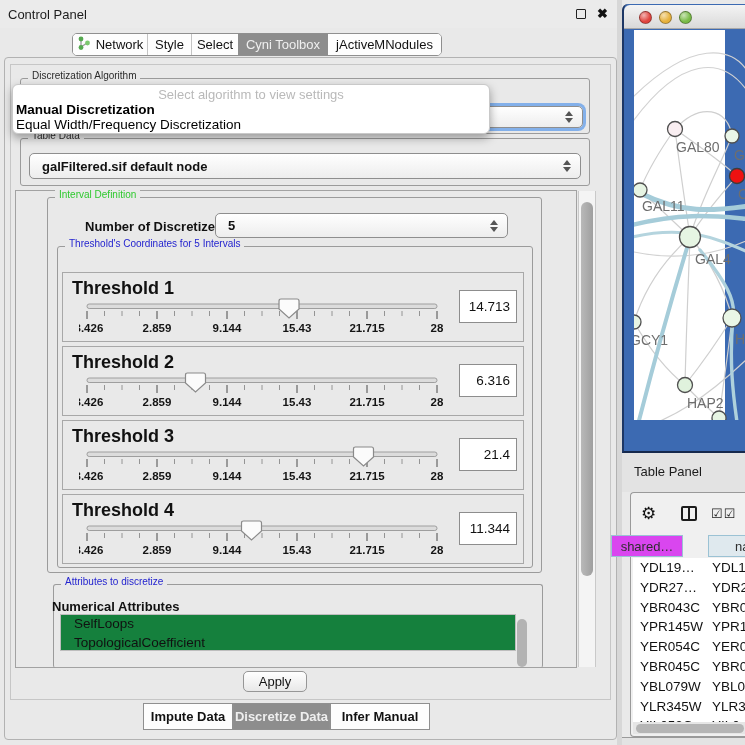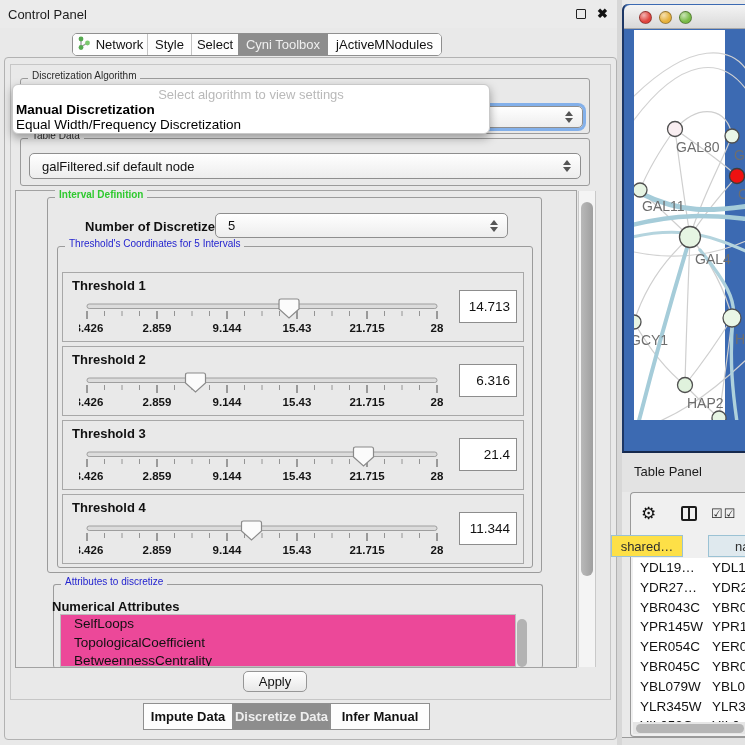--- a/index.html
+++ b/index.html
@@ -19,47 +19,47 @@
   .ttab.sel { background:#8d8d8d; color:#efefef; }
   .ttab.divl { border-left:1px solid #c4c4c4; }
   .ttab .nicon { margin-right:5px; }
 
   
   #outer-panel { left:4px; top:57px; width:613px; height:683px; border:1px solid #b2b2b2; border-radius:4px; background:#e9e9e9; }
   #content-panel { left:10px; top:64px; width:601px; height:636px; border:1px solid #c6c6c6; background:#e9e9e9; }
 
   .group { position:absolute; border:1px solid #9b9b9b; border-radius:3px; }
   .gtitle { position:absolute; top:-9px; left:7px; background:#e9e9e9; padding:0 4px; font-size:10px; white-space:nowrap; }
-  .gt-black { color:#2b2b2b; } .gt-green { color:#2fc92f;font-weight:bold; } .gt-blue { color:#2424cf; }
-
-  
-  .combo { position:absolute; background:linear-gradient(#ffffff,#ededed); border:1px solid #8e8e8e; border-radius:5px; font-size:13px; color:#111; display:flex; align-items:center; padding-left:12px; }
+  .gt-black { color:#2b2b2b; } .gt-green { color:#2fc92f; } .gt-blue { color:#2424cf; }
+
+  
+  .combo { position:absolute; background:linear-gradient(#ffffff,#ededed); border:1px solid #8e8e8e; border-radius:5px; font-size:13px; color:#111; display:flex; align-items:center; padding-left:12px;font-weight:bold; }
   .stepper { position:absolute; right:9px; top:50%; transform:translateY(-50%); display:flex; flex-direction:column; gap:2px; }
   .tri-up { width:0; height:0; border-left:4px solid transparent; border-right:4px solid transparent; border-bottom:5px solid #555; }
   .tri-dn { width:0; height:0; border-left:4px solid transparent; border-right:4px solid transparent; border-top:5px solid #555; }
   .focusring { box-shadow:0 0 0 3px rgba(96,156,233,.75); }
 
   
   #algo-popup { left:12px; top:84px; width:478px; height:50px; background:#fff; border:1px solid #c9c9c9; border-radius:6px; box-shadow:0 4px 10px rgba(0,0,0,.35); z-index:40; }
   #algo-placeholder { position:absolute; top:2px; left:0; right:0; text-align:center; font-size:13px; color:#b9b9b9; }
   .algo-opt { position:absolute; left:3px; font-size:13.5px; color:#000; white-space:nowrap; }
 
   
   #scrollpane { left:15px; top:190px; width:562px; height:478px; border:1px solid #a2a2a2; background:#e9e9e9; }
   #vsb-track { left:578px; top:191px; width:18px; height:476px; background:#f4f4f4; border:1px solid #c9c9c9; border-top:none; border-bottom:none; }
   #vsb-thumb { left:581px; top:202px; width:12px; height:374px; background:linear-gradient(90deg,#b9b9b9,#9f9f9f); border-radius:6px; }
 
   
   .thr-panel { position:absolute; left:15px; width:462px; height:70px; border:1px solid #a8a8a8; background:#e9e9e9; }
-  .thr-label { position:absolute; left:9px; top:5px; font-size:13px; font-weight:bold; color:#111; }
+  .thr-label { position:absolute; left:9px; top:5px; font-size:18px; font-weight:bold; color:#111; }
   .thr-valbox { position:absolute; right:6px; top:17px; width:58px; height:33px; background:#fff; border:1px solid #8d8d8d; font-size:13.5px; color:#111; display:flex; align-items:center; justify-content:flex-end; padding-right:6px; }
   .thr-svg { position:absolute; left:16px; top:22px; }
 
   
-  #attr-list { left:60px; top:614px; width:456px; height:53px; background:#ec4899; border:1px solid #bdbdbd; overflow:hidden; }
+  #attr-list { left:60px; top:614px; width:456px; height:37px; background:#15803d; border:1px solid #bdbdbd; overflow:hidden; }
   .attr-item { font-size:13.5px; color:#111; height:18.5px; line-height:18.5px; padding-left:13px; white-space:nowrap; }
   #attr-sb { left:517px; top:619px; width:10px; height:48px; background:#b3b3b3; border-radius:5px; }
 
   #apply-btn { left:243px; top:671px; width:64px; height:21px; background:linear-gradient(#ffffff,#e8e8e8); border:1px solid #969696; border-radius:5px; font-size:13px; color:#111; display:flex; align-items:center; justify-content:center; }
 
   
   .btab { position:absolute; top:703px; height:27px; border:1px solid #8f8f8f; background:#fdfdfd; font-size:13px; font-weight:600; color:#111; display:flex; align-items:center; justify-content:center; }
   .btab.sel { background:#8d8d8d; color:#efefef; }
 
   
@@ -390,21 +390,21 @@
   </div>
 
   <div class="abs" id="tp-bar">
     <div class="abs" id="tp-title" style="left:12px;top:11px;">Table Panel</div>
   </div>
   <div class="abs" id="tp-box"></div>
   <div class="abs" id="tp-gear">⚙</div>
   <div class="abs" id="tp-split"></div>
   <div class="abs" id="tp-checks">☑☑</div>
 
-  <div class="th-cell" style="left:611px;width:72px;background:#fde047;">shared…</div>
+  <div class="th-cell" style="left:611px;width:72px;background:#d946ef;">shared…</div>
   <div class="th-cell" style="left:708px;width:40px;background:#dfe9ee;justify-content:flex-start;padding-left:26px;">na</div>
   <div class="abs" id="tbody">
       <div class="trow">
         <div class="tc1">YDL19…</div>
         <div class="tc2">YDL1</div>
       </div>
       <div class="trow">
         <div class="tc1">YDR27…</div>
         <div class="tc2">YDR2</div>
       </div>

